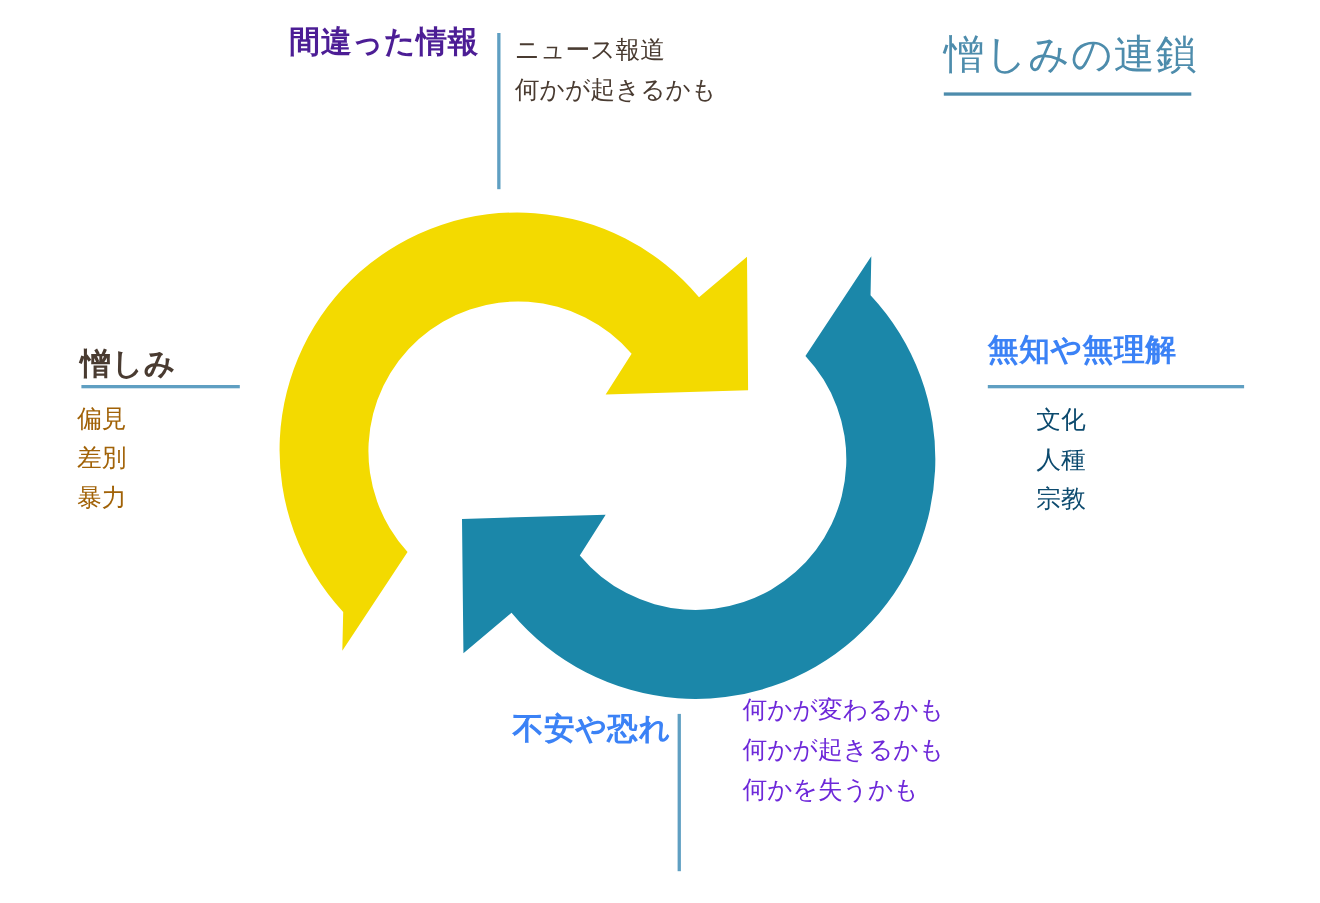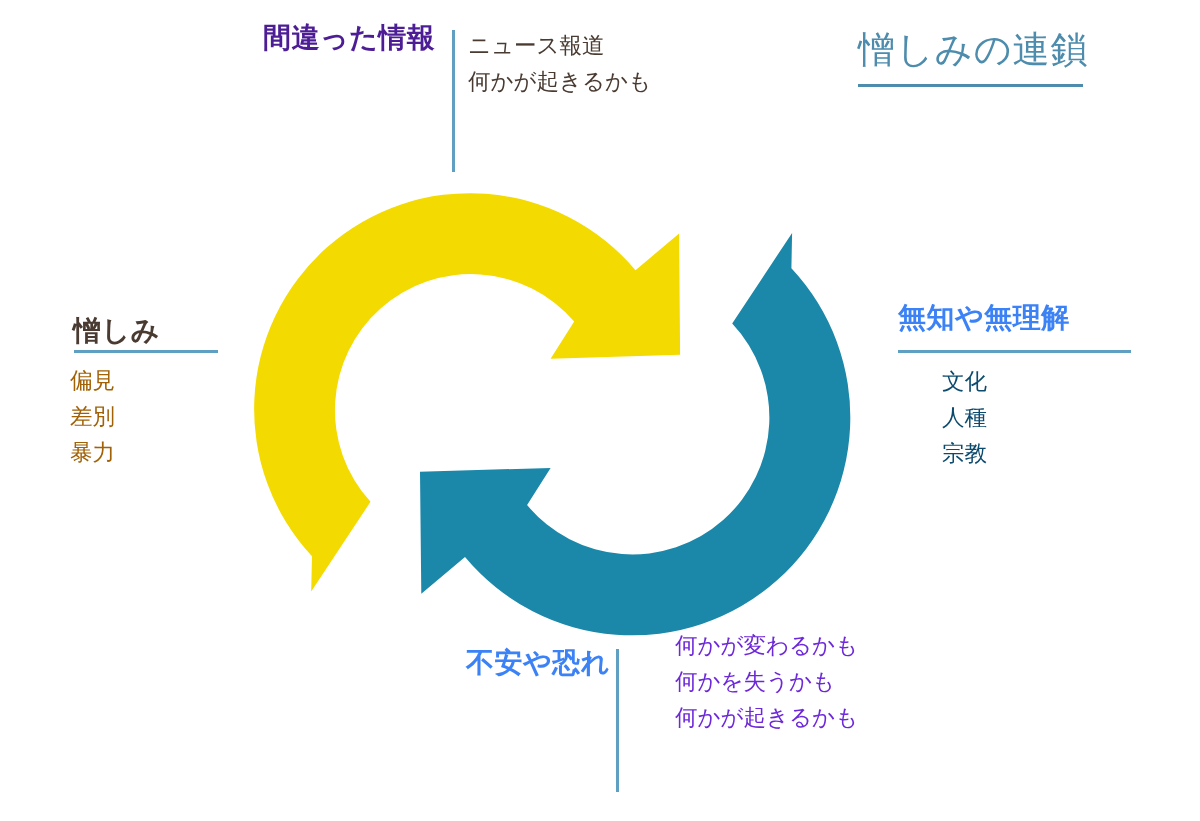--- a/index.html
+++ b/index.html
@@ -62,18 +62,18 @@
       <div>人種</div>
       <div>宗教</div>
     </div>
   </div>
 
   <div>
     <div class="abs heading" style="left: 448px; top: 648px; color: #3b82f6; margin-left: 18px;">不安や恐れ</div>
     <div class="abs v-rule" style="left: 616px; top: 649px; height: 143px; background-color: rgb(95, 159, 194);"></div>
     <div class="abs list" style="left: 635px; top: 628px; color: #6d28d9; margin-left: 40px;">
       <div>何かが変わるかも</div>
+      <div>何かが起きるかも</div>
       <div>何かを失うかも</div>
-      <div>何かが起きるかも</div>
     </div>
   </div>
 
 </div>
 
 </body></html>

